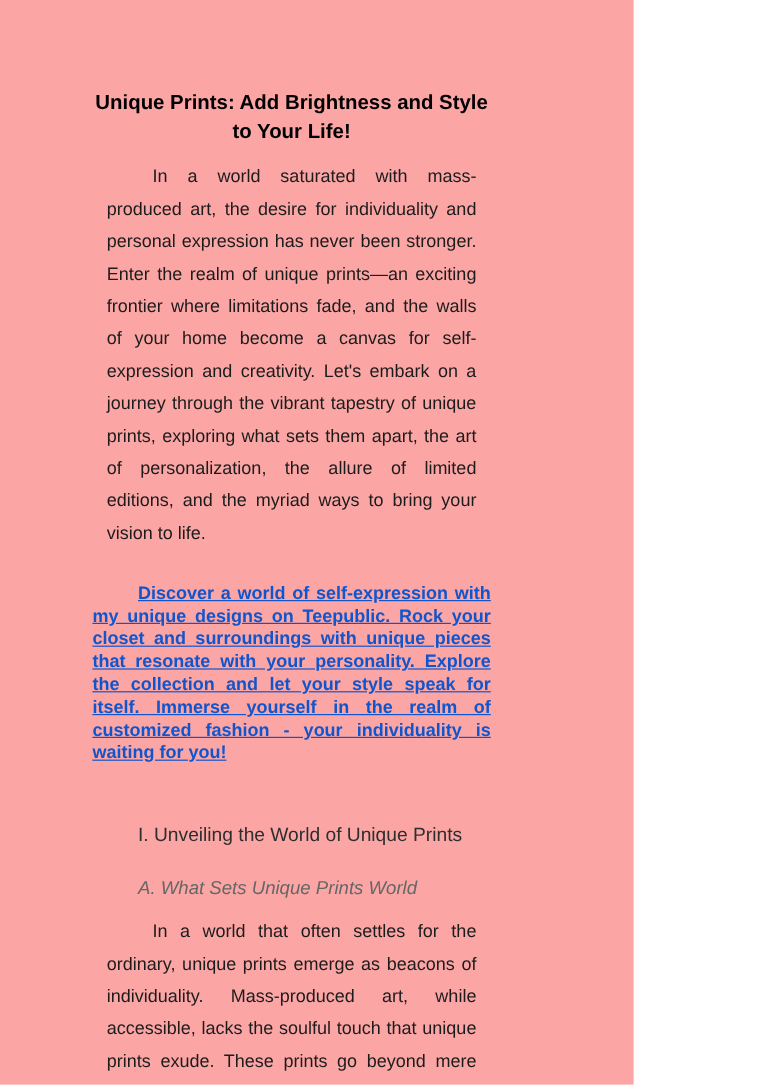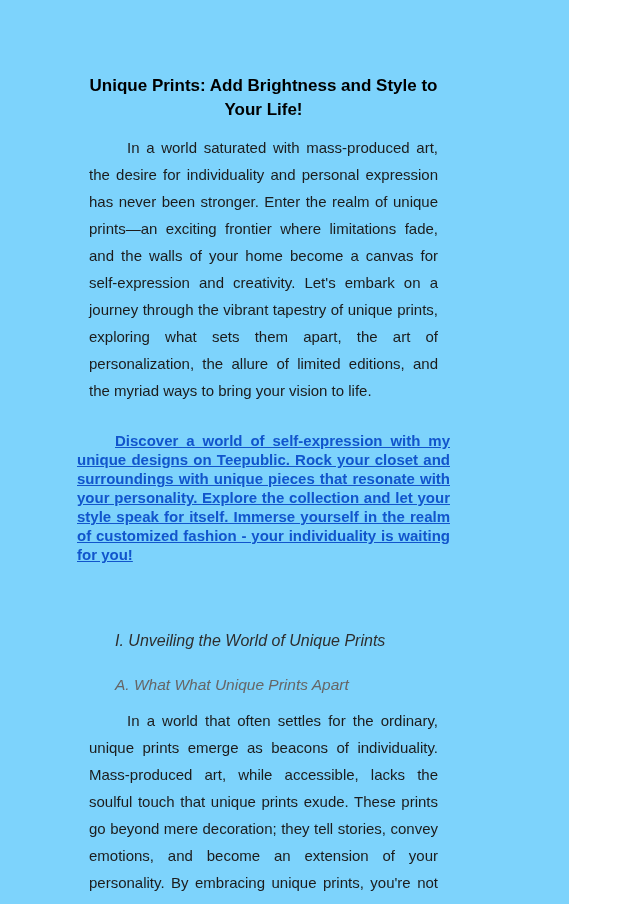--- a/index.html
+++ b/index.html
@@ -2,23 +2,23 @@
 <html><head>
 <meta charset="utf-8">
 <style>
   html, body {
     margin: 0;
     padding: 0;
     background: #ffffff;
   }
   .page {
     position: relative;
-    width: 569px;
+    width: 528px;
     height: 904px;
-    background: #7dd3fc;
+    background: #fca5a5;
     box-sizing: border-box;
     padding: 74px 119px 40px 77px;
     font-family: "Liberation Sans", sans-serif;
     color: #1c1c1c;
     overflow: hidden;
   }
   .doc-title {
     font-size: 17px;
     line-height: 24px;
     font-weight: 700;
@@ -45,24 +45,23 @@
     margin: 27px 0 0 0;
   }
   .link-par a {
     color: #1155cc;
     text-decoration: underline;
     cursor: pointer;
   }
   .heading-1 {
     font-size: 16px;
     line-height: 22px;
-    font-style: italic;
     font-weight: 400;
     color: #2e2e2e;
-    margin: 66px 0 0 38px;
+    margin: 49px 0 0 38px;
   }
   .heading-2 {
     font-size: 15.5px;
     line-height: 21px;
     font-style: italic;
     font-weight: 400;
     color: #666666;
     margin: 22px 0 7px 38px;
   }
 </style>
@@ -72,17 +71,17 @@
 <div class="page">
 
   <h1 class="doc-title">Unique Prints: Add Brightness and Style to Your Life!</h1>
 
   <p class="body-par indent">In a world saturated with mass-produced art, the desire for individuality and personal expression has never been stronger. Enter the realm of unique prints—an exciting frontier where limitations fade, and the walls of your home become a canvas for self-expression and creativity. Let's embark on a journey through the vibrant tapestry of unique prints, exploring what sets them apart, the art of personalization, the allure of limited editions, and the myriad ways to bring your vision to life.</p>
 
   <p class="link-par"><a href="#">Discover a world of self-expression with my unique designs on Teepublic. Rock your closet and surroundings with unique pieces that resonate with your personality. Explore the collection and let your style speak for itself. Immerse yourself in the realm of customized fashion - your individuality is waiting for you!</a></p>
 
   <h2 class="heading-1">I. Unveiling the World of Unique Prints</h2>
 
-  <h3 class="heading-2">A. What What Unique Prints Apart</h3>
+  <h3 class="heading-2">A. What Sets Unique Prints World</h3>
 
   <p class="body-par indent">In a world that often settles for the ordinary, unique prints emerge as beacons of individuality. Mass-produced art, while accessible, lacks the soulful touch that unique prints exude. These prints go beyond mere decoration; they tell stories, convey emotions, and become an extension of your personality. By embracing unique prints, you're not just adorning your walls; you're curating a gallery that reflects your essence.</p>
 
 </div>
 
 </body></html>

